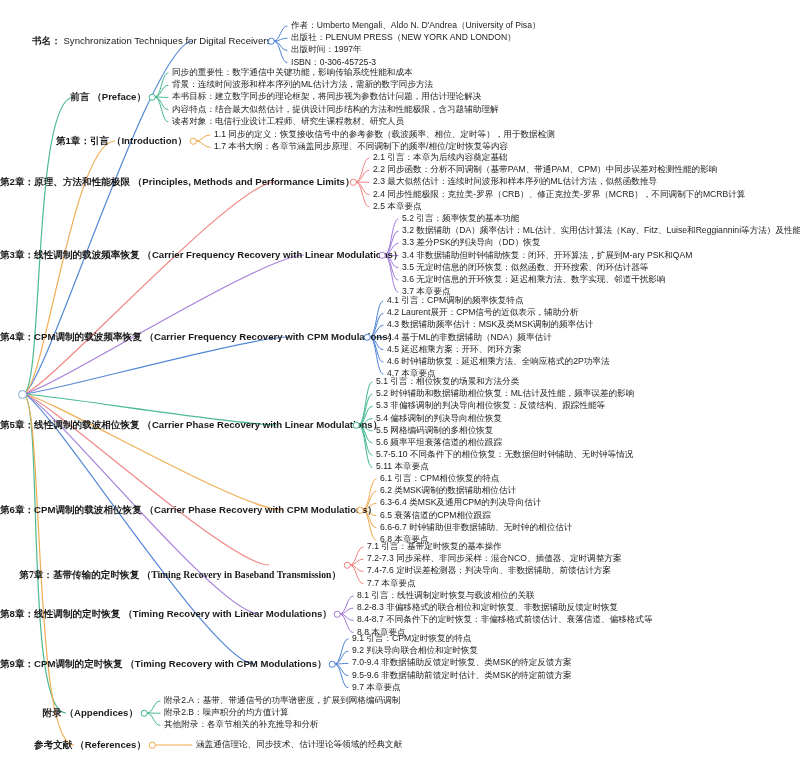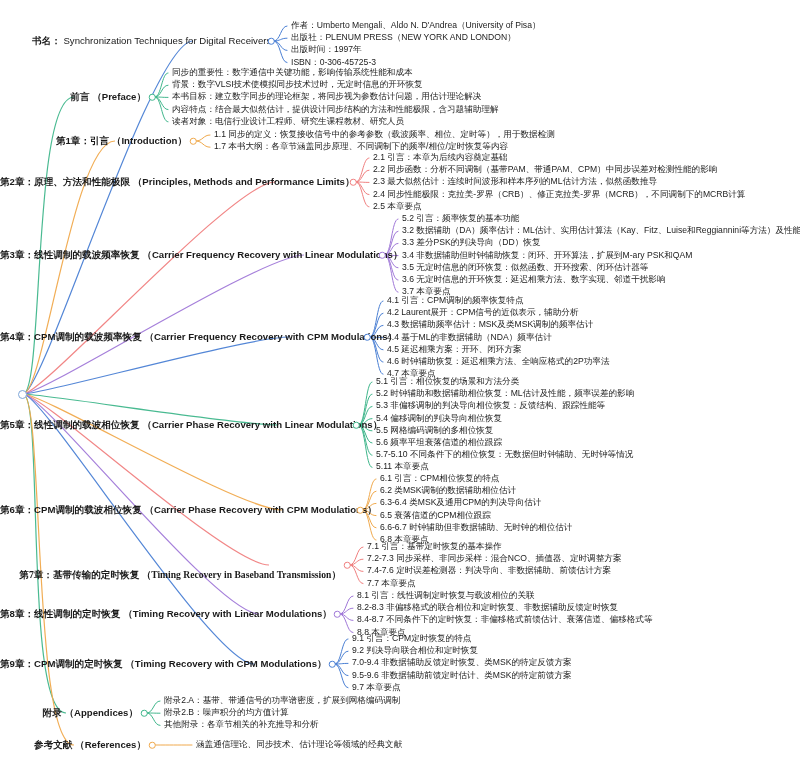--- a/index.html
+++ b/index.html
@@ -155,21 +155,21 @@
   <div id="nodes">
       <div class="node l1" style="left: 0px; width: 220px; top: 41px; padding-left: 32px;"><span>书名：</span> <span class="bookname-val">Synchronization Techniques for Digital Receivers</span></div>
       <div class="l1-dot" style="left: 271px; top: 41px; border: 1.4px solid rgb(74, 127, 212);"></div>
       <div class="node l2" style="left: 291px; top: 26px;">作者：Umberto Mengali、Aldo N. D'Andrea（University of Pisa）</div>
       <div class="node l2" style="left: 291px; top: 38.2px;">出版社：PLENUM PRESS（NEW YORK AND LONDON）</div>
       <div class="node l2" style="left: 291px; top: 50.4px;">出版时间：1997年</div>
       <div class="node l2" style="left: 291px; top: 62.6px;">ISBN：0-306-45725-3</div>
       <div class="node l1" style="left: 0px; width: 146px; top: 97px;"><span>前言</span> <span class="en">（Preface）</span></div>
       <div class="l1-dot" style="left: 152px; top: 97px; border: 1.4px solid rgb(63, 182, 139);"></div>
       <div class="node l2" style="left: 172px; top: 73px;">同步的重要性：数字通信中关键功能，影响传输系统性能和成本</div>
-      <div class="node l2" style="left: 172px; top: 85.2px;">背景：数字VLSI技术使模拟同步技术过时，无定时信息的开环恢复</div>
+      <div class="node l2" style="left: 172px; top: 85.2px;">背景：连续时间波形和样本序列的ML估计方法，需新的数字同步方法</div>
       <div class="node l2" style="left: 172px; top: 97.4px;">本书目标：建立数字同步的理论框架，将同步视为参数估计问题，用估计理论解决</div>
       <div class="node l2" style="left: 172px; top: 109.6px;">内容特点：结合最大似然估计，提供设计同步结构的方法和性能极限，含习题辅助理解</div>
       <div class="node l2" style="left: 172px; top: 121.8px;">读者对象：电信行业设计工程师、研究生课程教材、研究人员</div>
       <div class="node l1" style="left: 0px; width: 187px; top: 141px;"><span>第1章：引言</span> <span class="en">（Introduction）</span></div>
       <div class="l1-dot" style="left: 193px; top: 141px; border: 1.4px solid rgb(240, 169, 76);"></div>
       <div class="node l2" style="left: 214px; top: 135px;">1.1 同步的定义：恢复接收信号中的参考参数（载波频率、相位、定时等），用于数据检测</div>
       <div class="node l2" style="left: 214px; top: 147.2px;">1.7 本书大纲：各章节涵盖同步原理、不同调制下的频率/相位/定时恢复等内容</div>
       <div class="node l1" style="left: 0px; width: 347px; top: 182px;"><span>第2章：原理、方法和性能极限</span> <span class="en">（Principles, Methods and Performance Limits）</span></div>
       <div class="l1-dot" style="left: 353px; top: 182px; border: 1.4px solid rgb(240, 127, 127);"></div>
       <div class="node l2" style="left: 373px; top: 158px;">2.1 引言：本章为后续内容奠定基础</div>

